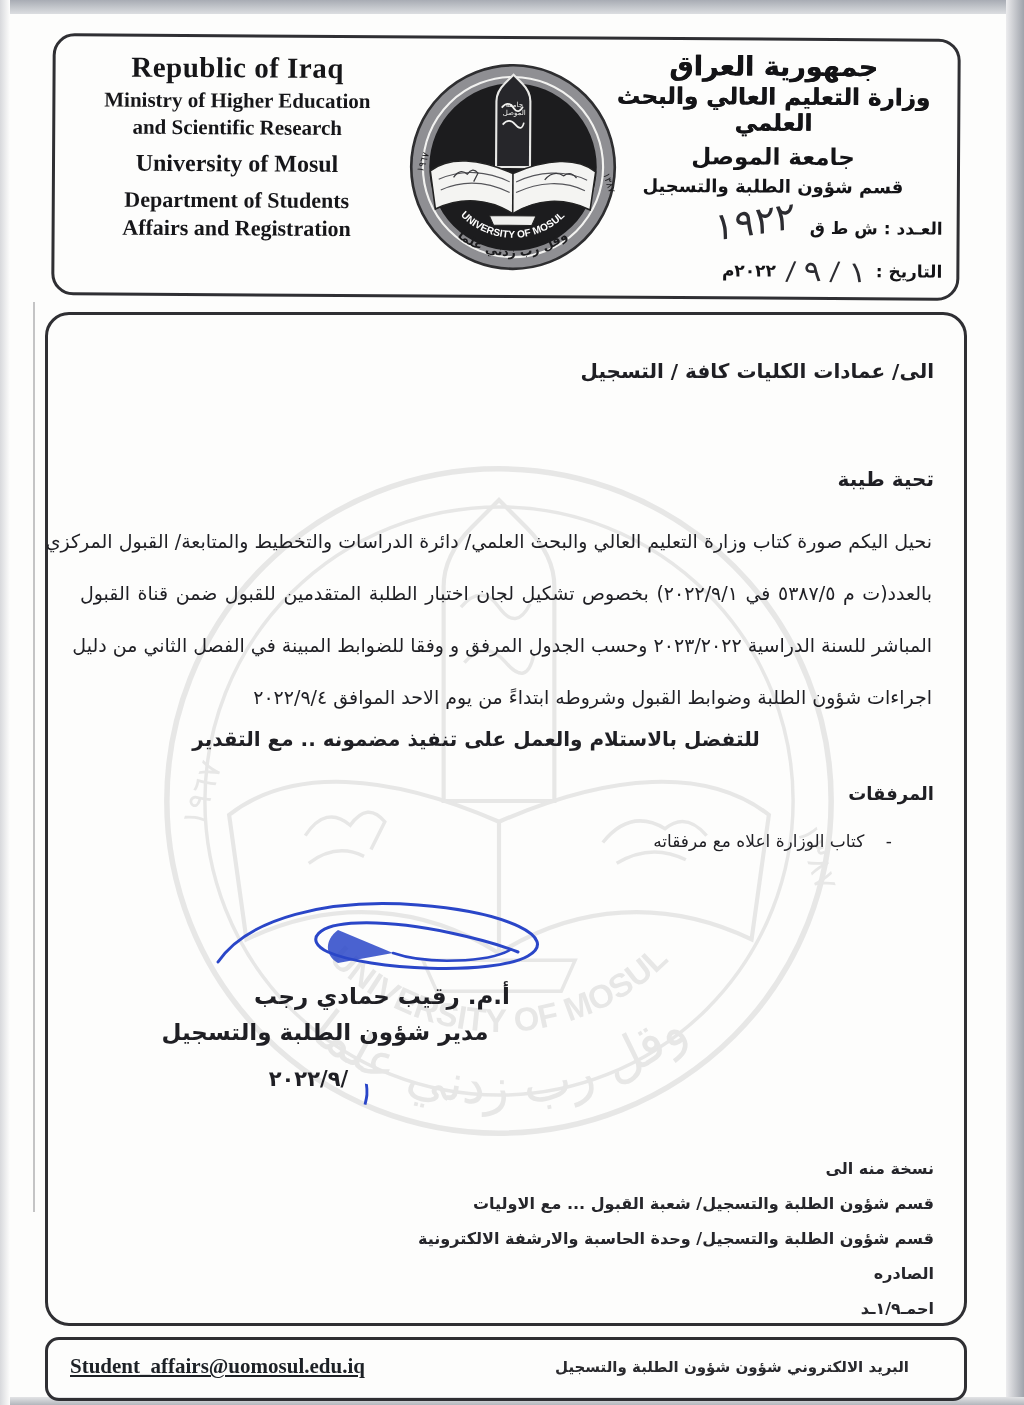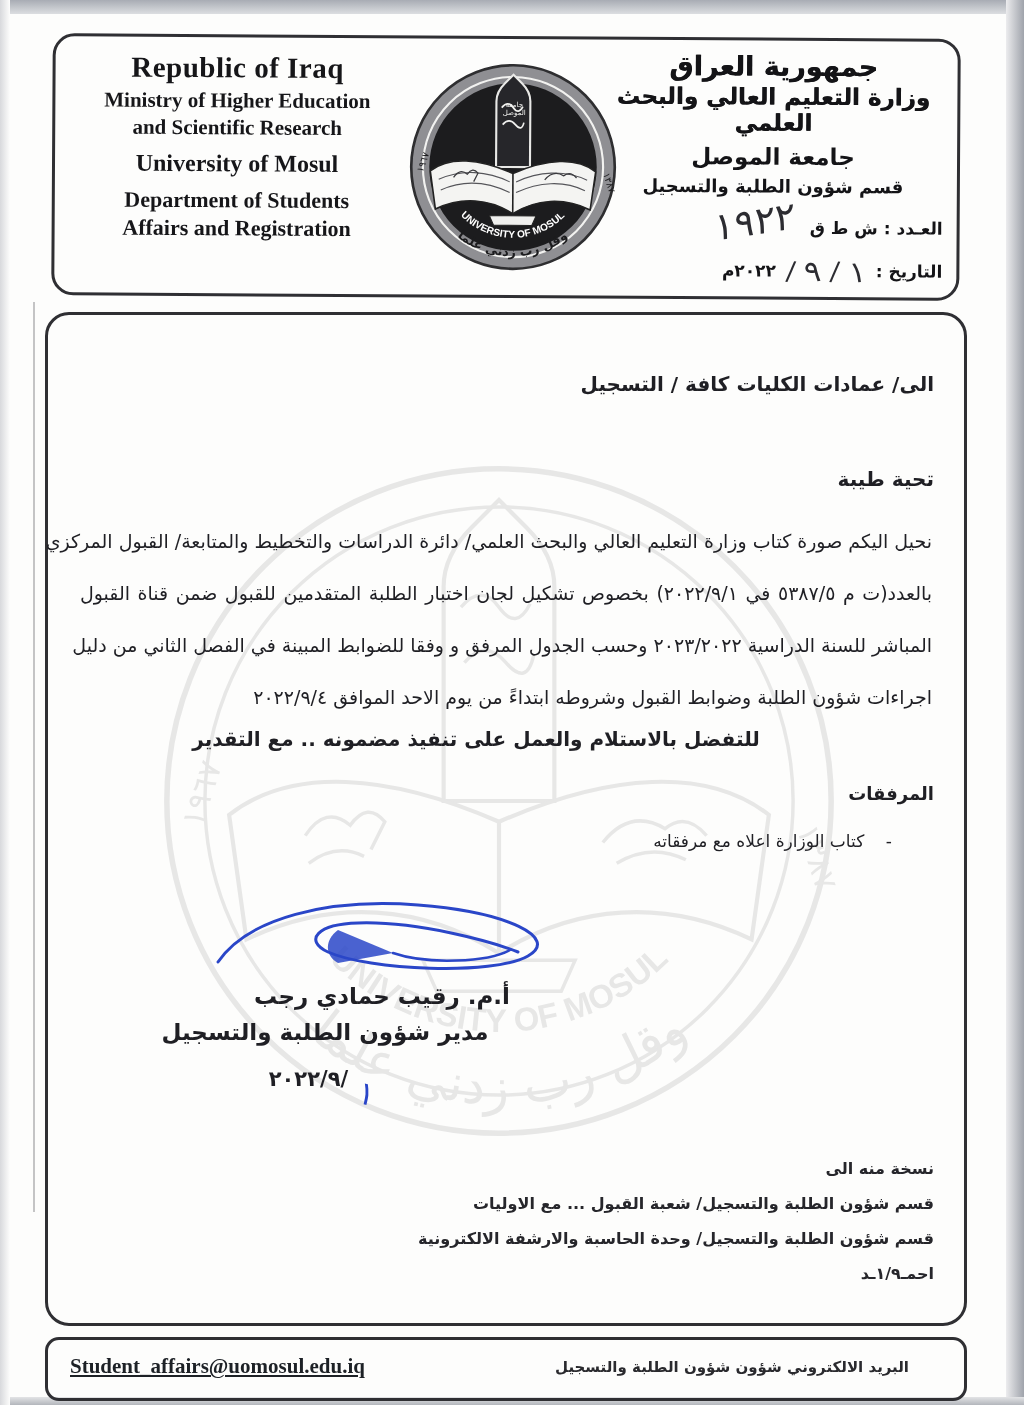--- a/index.html
+++ b/index.html
@@ -43,21 +43,21 @@
   .date-row{display:flex;direction:rtl;align-items:center;justify-content:flex-start;
     margin-top:2px;font-size:17px;font-weight:bold;gap:10px;height:40px;}
   .hand-digit{font-size:30px;font-weight:normal;color:#2c2c31;display:inline-block;
     transform:rotate(-8deg);}
   .hand-slash{font-size:26px;font-weight:normal;color:#2c2c31;transform:rotate(6deg);}
 
   
   .body-box{position:absolute;left:45px;top:312px;width:916px;height:1008px;
     border:3px solid #2f2f33;border-radius:24px;}
   .watermark{position:absolute;left:105px;top:140px;width:692px;height:692px;opacity:.16;}
-  .to-line{position:absolute;right:30px;top:57px;direction:rtl;font-size:20px;font-weight:bold;}
+  .to-line{position:absolute;right:30px;top:44px;direction:rtl;font-size:20px;font-weight:bold;}
   .subject-line{position:absolute;right:145px;top:100px;direction:rtl;font-size:20px;font-weight:bold;}
   .greeting{position:absolute;right:30px;top:152px;direction:rtl;font-size:20px;font-weight:bold;}
   .para{position:absolute;right:32px;left:32px;top:200px;direction:rtl;}
   .para .pline{font-size:19px;line-height:52px;text-align:justify;text-align-last:justify;white-space:nowrap;}
   .para .pline.last{text-align:left;text-align-last:right;}
   .closing-line{position:absolute;left:0;right:60px;top:412px;text-align:center;direction:rtl;
     font-size:20px;font-weight:bold;}
   .attach-label{position:absolute;right:30px;top:468px;direction:rtl;font-size:18px;font-weight:bold;}
   .attach-item{position:absolute;right:72px;top:516px;direction:rtl;font-size:17px;font-weight:normal;white-space:pre;}
   .sig-ink{position:absolute;left:140px;top:575px;width:400px;height:105px;}
@@ -199,20 +199,21 @@
     <div class="sig-title">مدير شؤون الطلبة والتسجيل</div>
     <div class="sig-date">
       <span>٢٠٢٢/٩/</span>
       <span class="hand-day">١</span>
     </div>
 
     <div class="cc-block">
       <div>نسخة منه الى</div>
       <div class="cc-item">قسم شؤون الطلبة والتسجيل/ شعبة القبول ... مع الاوليات</div>
       <div class="cc-item">قسم شؤون الطلبة والتسجيل/ وحدة الحاسبة والارشفة الالكترونية</div>
+      <div class="cc-item">الصادره</div>
       <div class="cc-item">احمـ١/٩ـد</div>
     </div>
   </div>
 
   <div class="footer-box">
     <div class="email-text">Student_affairs@uomosul.edu.iq</div>
     <div class="footer-label">البريد الالكتروني شؤون شؤون الطلبة والتسجيل</div>
   </div>
 
 </div>

